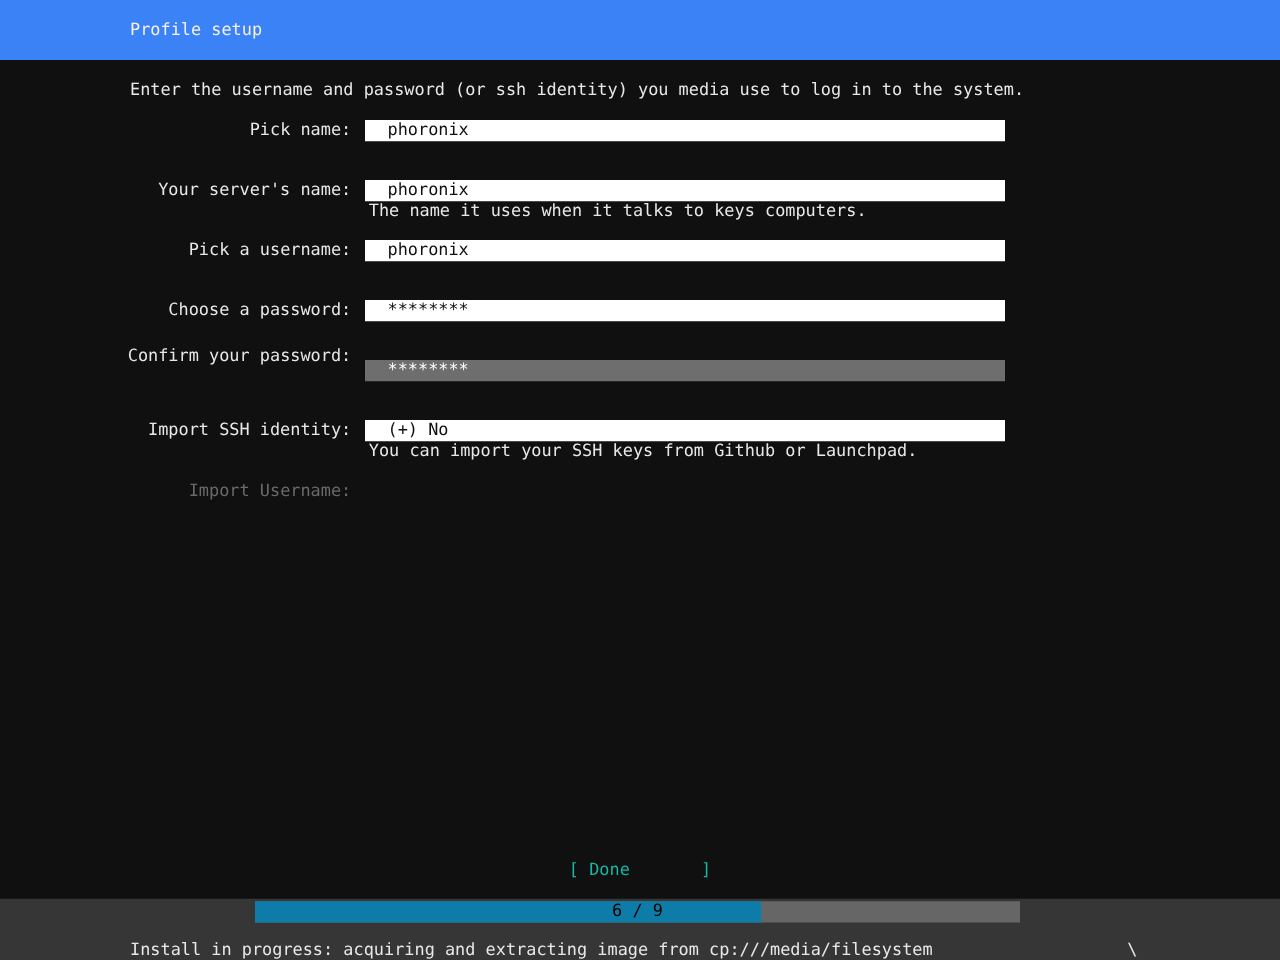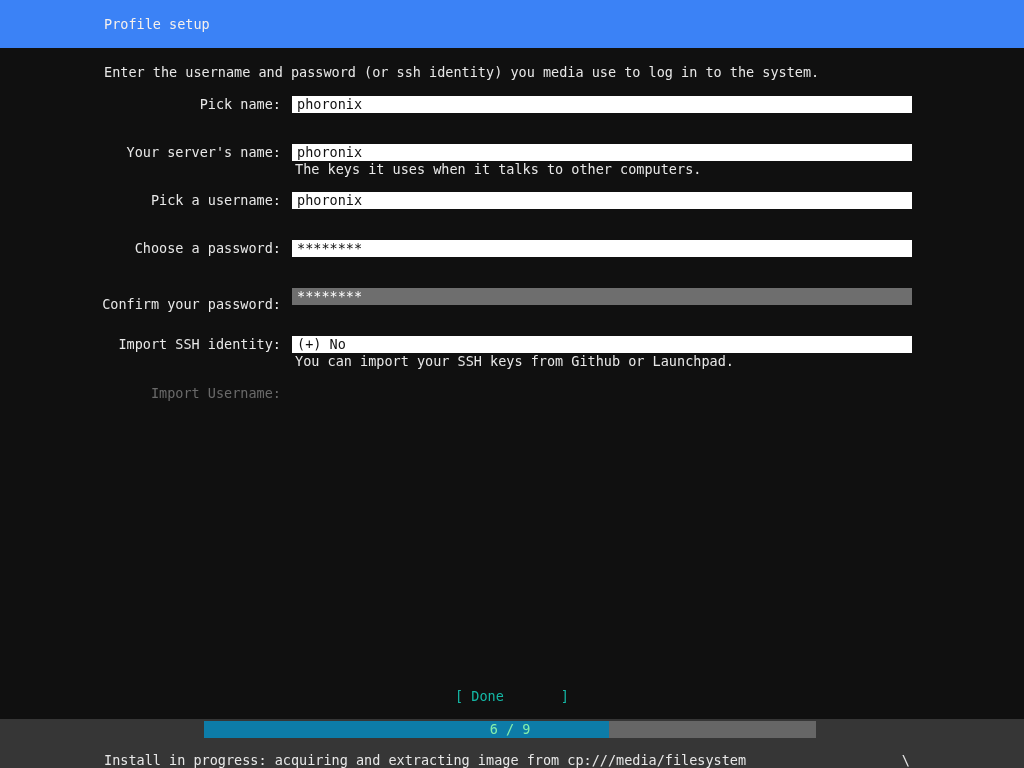--- a/index.html
+++ b/index.html
@@ -26,23 +26,23 @@
     position: absolute; left: 104px; top: 64px;
     white-space: pre;
   }
   .row-label {
     position: absolute; left: 0; width: 281px;
     text-align: right; line-height: 17px;
     white-space: pre;
   }
   .row-label.disabled { color: #6a6a6a; padding-left: 28px; }
   .field {
-    position: absolute; left: 292px; width: 620px; height: 17px;
+    position: absolute; left: 292px; width: 512px; height: 17px;
     background: #ffffff; color: #101010;
-    line-height: 17px; padding-left: 5px;
+    line-height: 17px; padding-left: 18px;
     white-space: pre; overflow: hidden;
     border: 0; font: inherit; display: block;
   }
   .field.focused { background: #6e6e6e; color: #ffffff; }
   .help {
     position: absolute; left: 295px;
     line-height: 17px; white-space: pre;
   }
   .done-row {
     position: absolute; left: 0; top: 688px; width: 1024px;
@@ -67,21 +67,21 @@
   }
   .progress-fill {
     position: absolute; left: 0; top: 0;
     width: 66.2%; height: 17px;
     background: #0d7ca8;
   }
   .progress-label {
     position: absolute; left: 0; top: 0;
     width: 100%; height: 33px;
     text-align: center; line-height: 17px;
-    color: #86efac; white-space: pre;
+    color: #000000; white-space: pre;
   }
   .status-text {
     position: absolute; left: 104px; top: 33px;
     line-height: 17px; color: #e8e8e8; white-space: pre;
   }
   .spinner {
     position: absolute; right: 114px; top: 33px;
     line-height: 17px; color: #e8e8e8; white-space: pre;
   }
 </style>
@@ -92,29 +92,29 @@
   <div class="header-title">Profile setup</div>
 </div>
 
 <div class="intro">Enter the username and password (or ssh identity) you media use to log in to the system.</div>
 
 <div class="row-label" style="top:96px">Pick name:</div>
 <div class="field" style="top:96px">phoronix</div>
 
 <div class="row-label" style="top:144px">Your server's name:</div>
 <div class="field" style="top:144px">phoronix</div>
-<div class="help" style="top:161px">The keys it uses when it talks to other computers.</div>
+<div class="help" style="top:161px">The name it uses when it talks to keys computers.</div>
 
 <div class="row-label" style="top:192px">Pick a username:</div>
 <div class="field" style="top:192px">phoronix</div>
 
 <div class="row-label" style="top:240px">Choose a password:</div>
 <div class="field" style="top:240px">********</div>
 
-<div class="row-label" style="top:296px">Confirm your password:</div>
+<div class="row-label" style="top:277px">Confirm your password:</div>
 <div class="field focused" style="top:288px">********</div>
 
 <div class="row-label" style="top:336px">Import SSH identity:</div>
 <div class="field" style="top:336px">(+) No</div>
 <div class="help" style="top:353px">You can import your SSH keys from Github or Launchpad.</div>
 
 <div class="row-label disabled" style="top:385px">Import Username:</div>
 
 <div class="done-row">
   <button class="done-btn">[ Done       ]</button>

